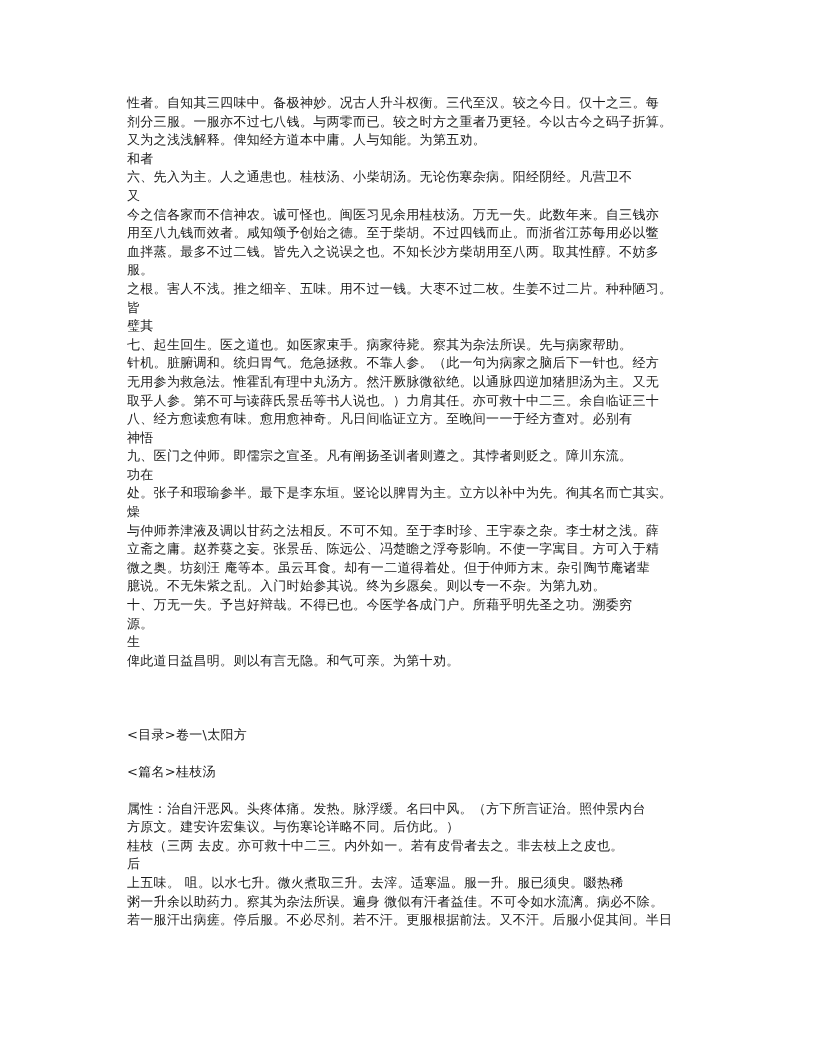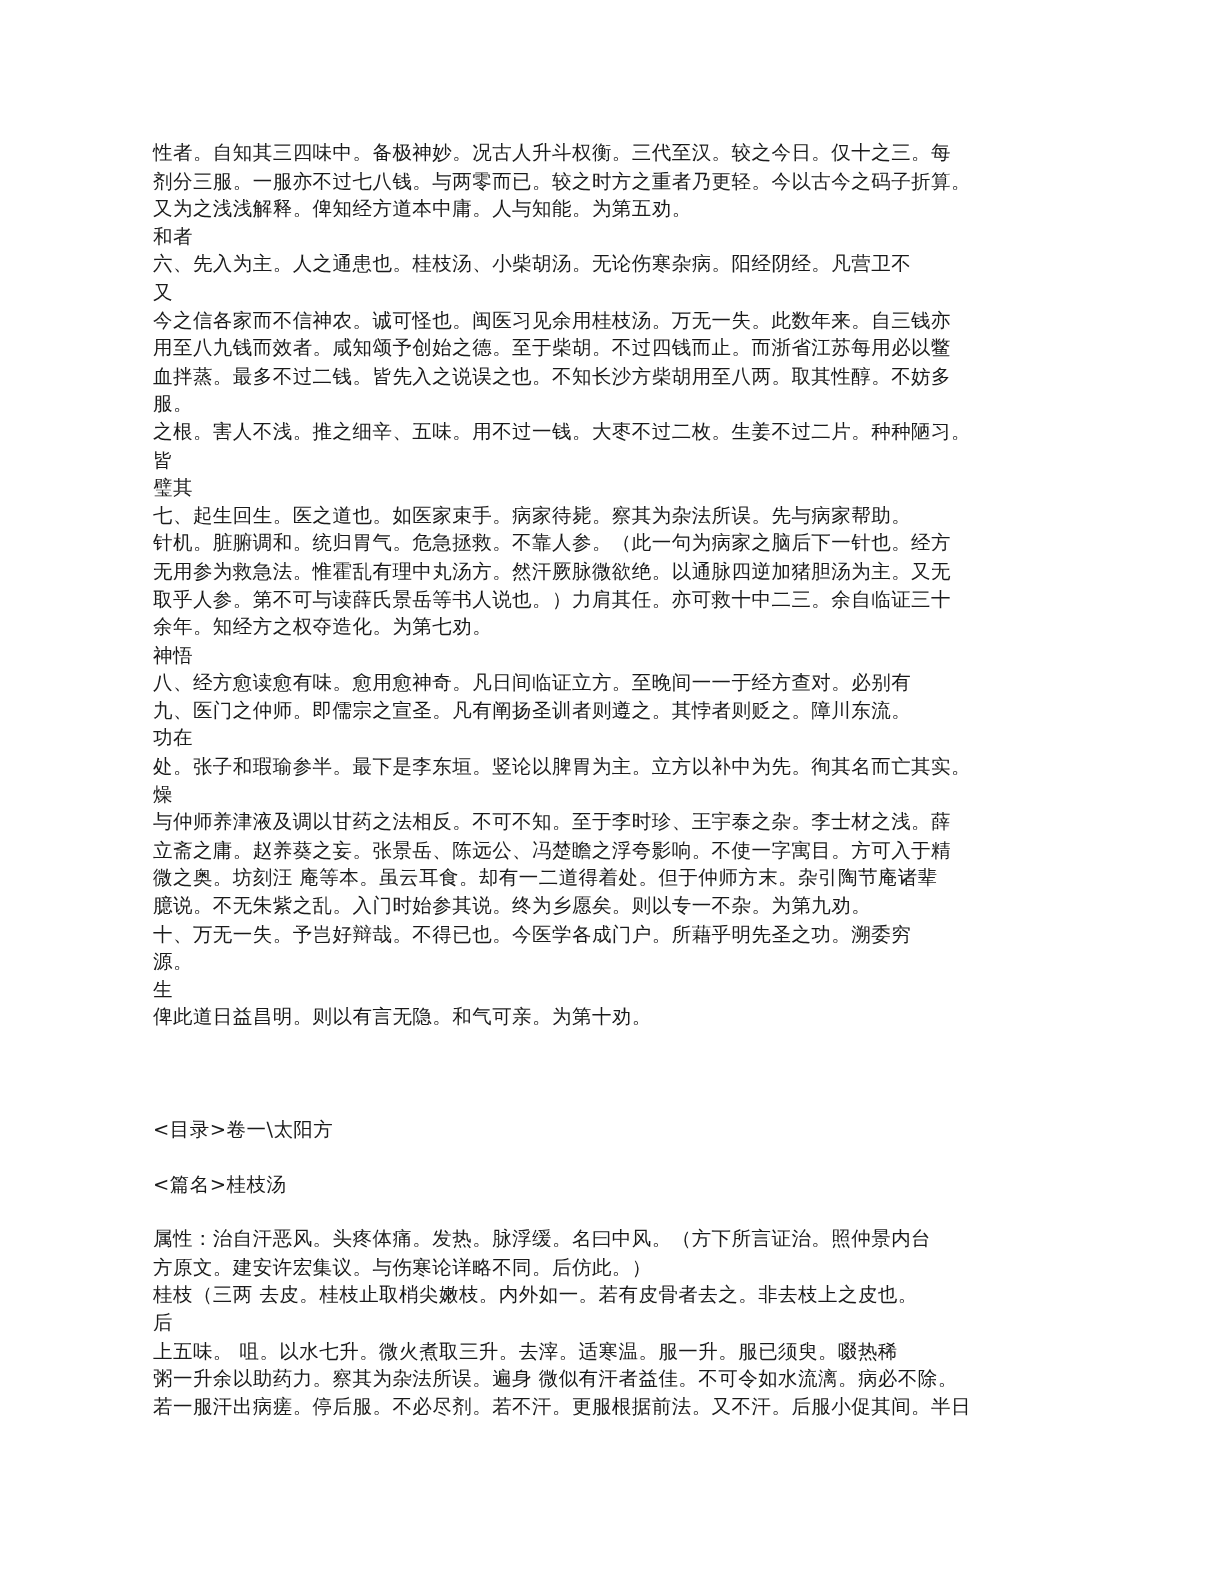--- a/index.html
+++ b/index.html
@@ -2,21 +2,21 @@
 <html><head>
   <meta charset="utf-8">
   <style>
     html, body { margin: 0; padding: 0; background: #ffffff; }
     body {
       width: 816px; height: 1056px; position: relative; overflow: hidden;
       font-family: "DejaVu Sans", "Liberation Sans", sans-serif;
       color: #1a1a1a;
     }
     .page {
-      position: absolute; left: 102px; top: 94px; width: 580px;
+      position: absolute; left: 127px; top: 94px; width: 580px;
     }
     .line {
       font-size: 13px; line-height: 18.6px; white-space: nowrap; height: 18.6px;
       letter-spacing: 0.3px;
     }
     .gap-large { height: 56px; }
     .gap-med { height: 18px; }
   </style>
 </head>
 <body>
@@ -33,23 +33,22 @@
     <div class="line">用至八九钱而效者。咸知颂予创始之德。至于柴胡。不过四钱而止。而浙省江苏每用必以鳖</div>
     <div class="line">血拌蒸。最多不过二钱。皆先入之说误之也。不知长沙方柴胡用至八两。取其性醇。不妨多</div>
     <div class="line">服。</div>
     <div class="line">之根。害人不浅。推之细辛、五味。用不过一钱。大枣不过二枚。生姜不过二片。种种陋习。</div>
     <div class="line">皆</div>
     <div class="line">璧其</div>
     <div class="line">七、起生回生。医之道也。如医家束手。病家待毙。察其为杂法所误。先与病家帮助。</div>
     <div class="line">针机。脏腑调和。统归胃气。危急拯救。不靠人参。（此一句为病家之脑后下一针也。经方</div>
     <div class="line">无用参为救急法。惟霍乱有理中丸汤方。然汗厥脉微欲绝。以通脉四逆加猪胆汤为主。又无</div>
     <div class="line">取乎人参。第不可与读薛氏景岳等书人说也。）力肩其任。亦可救十中二三。余自临证三十</div>
-    <div class="line">余年。知经方之权夺造化。为第七劝。</div>
+    <div class="line">八、经方愈读愈有味。愈用愈神奇。凡日间临证立方。至晚间一一于经方查对。必别有</div>
     <div class="line">神悟</div>
-    <div class="line">八、经方愈读愈有味。愈用愈神奇。凡日间临证立方。至晚间一一于经方查对。必别有</div>
     <div class="line">九、医门之仲师。即儒宗之宣圣。凡有阐扬圣训者则遵之。其悖者则贬之。障川东流。</div>
     <div class="line">功在</div>
     <div class="line">处。张子和瑕瑜参半。最下是李东垣。竖论以脾胃为主。立方以补中为先。徇其名而亡其实。</div>
     <div class="line">燥</div>
     <div class="line">与仲师养津液及调以甘药之法相反。不可不知。至于李时珍、王宇泰之杂。李士材之浅。薛</div>
     <div class="line">立斋之庸。赵养葵之妄。张景岳、陈远公、冯楚瞻之浮夸影响。不使一字寓目。方可入于精</div>
     <div class="line">微之奥。坊刻汪 庵等本。虽云耳食。却有一二道得着处。但于仲师方末。杂引陶节庵诸辈</div>
     <div class="line">臆说。不无朱紫之乱。入门时始参其说。终为乡愿矣。则以专一不杂。为第九劝。</div>
     <div class="line">十、万无一失。予岂好辩哉。不得已也。今医学各成门户。所藉乎明先圣之功。溯委穷</div>
     <div class="line">源。</div>
@@ -60,19 +59,19 @@
   <div class="gap-large"></div>
 
   <div class="line">&lt;目录&gt;卷一\太阳方</div>
   <div class="gap-med"></div>
   <div class="line">&lt;篇名&gt;桂枝汤</div>
   <div class="gap-med"></div>
 
   <div>
     <div class="line">属性：治自汗恶风。头疼体痛。发热。脉浮缓。名曰中风。（方下所言证治。照仲景内台</div>
     <div class="line">方原文。建安许宏集议。与伤寒论详略不同。后仿此。）</div>
-    <div class="line">桂枝（三两 去皮。桂枝止取梢尖嫩枝。内外如一。若有皮骨者去之。非去枝上之皮也。</div>
+    <div class="line">桂枝（三两 去皮。亦可救十中二三。内外如一。若有皮骨者去之。非去枝上之皮也。</div>
     <div class="line">后</div>
     <div class="line">上五味。 咀。以水七升。微火煮取三升。去滓。适寒温。服一升。服已须臾。啜热稀</div>
     <div class="line">粥一升余以助药力。察其为杂法所误。遍身 微似有汗者益佳。不可令如水流漓。病必不除。</div>
     <div class="line">若一服汗出病瘥。停后服。不必尽剂。若不汗。更服根据前法。又不汗。后服小促其间。半日</div>
   </div>
 </div>
 
 </body></html>

